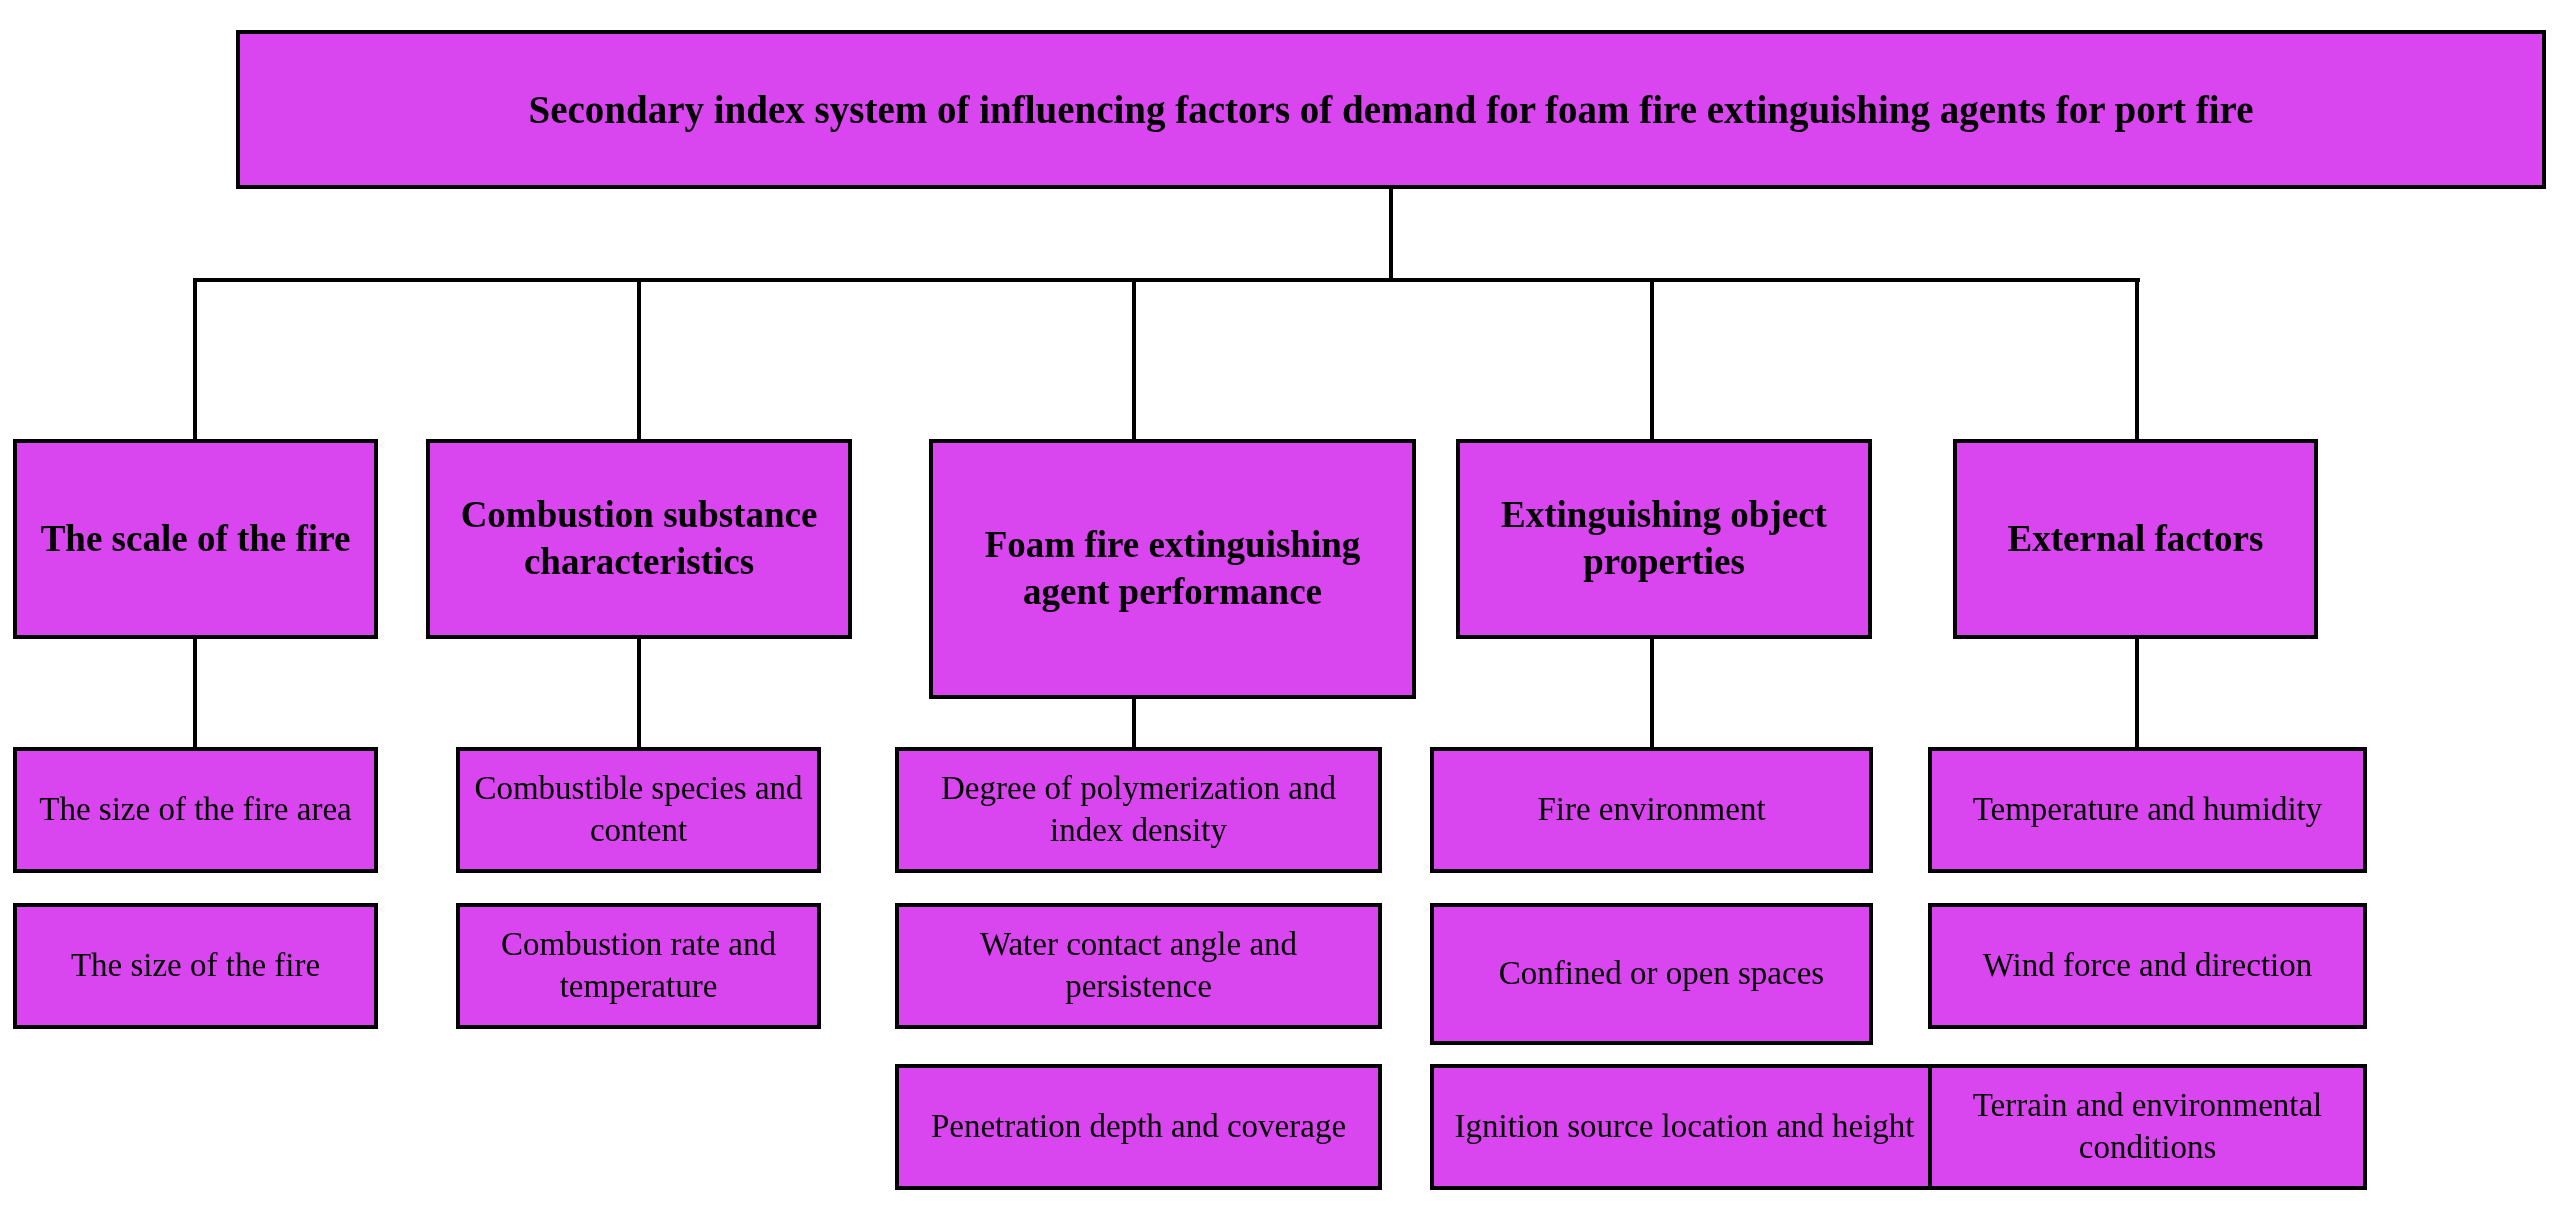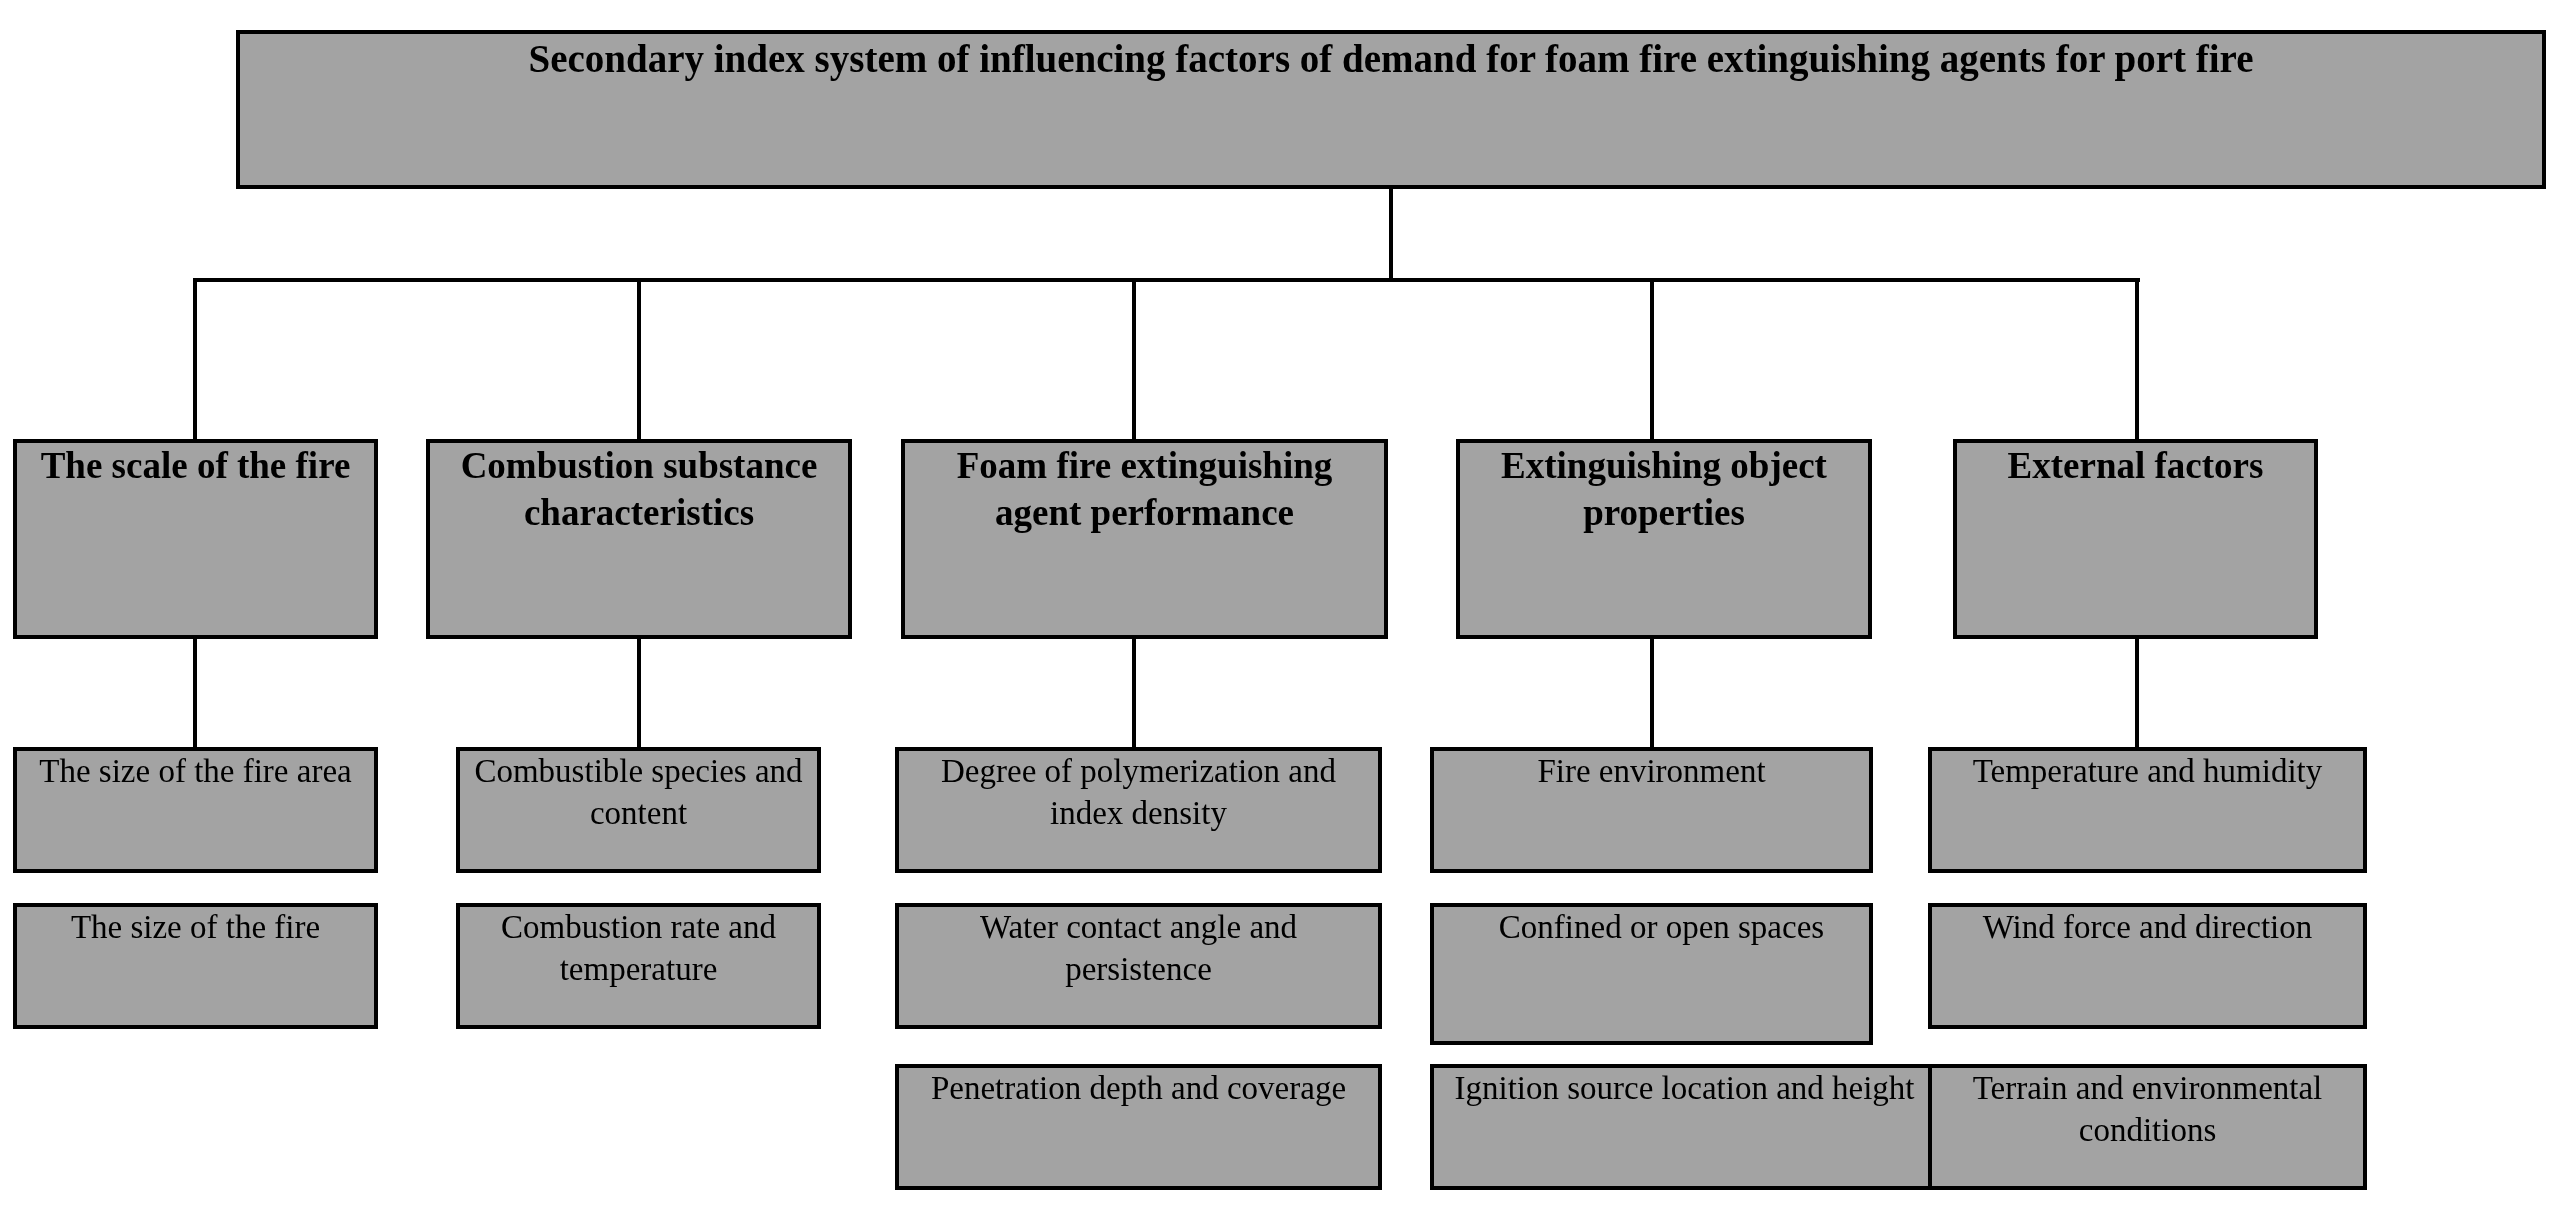--- a/index.html
+++ b/index.html
@@ -13,23 +13,23 @@
     height: 1220px;
     background: #ffffff;
     overflow: hidden;
     font-family: "Liberation Serif", "DejaVu Serif", serif;
     color: #000000;
   }
   .box {
     position: absolute;
     box-sizing: border-box;
     border: 4.3px solid #000000;
-    background: #a3a3a3;
+    background: #d946ef;
     display: flex;
-    align-items: flex-start;
+    align-items: center;
     justify-content: center;
     text-align: center;
     line-height: 1.26;
     z-index: 3;
   }
   .box .txt {
     display: block;
     padding: 0 8.7px;
     width: 100%;
   }
@@ -76,21 +76,21 @@
   <div class="conn vline" style="left:2135px; top:278px; height:163px;"></div>
 
   <div class="box lvl2-box" style="left:13px; top:439px; width:365px; height:200px;">
     <span class="txt">The scale of the fire</span>
   </div>
 
   <div class="box lvl2-box" style="left:426px; top:439px; width:426px; height:200px;">
     <span class="txt">Combustion substance characteristics</span>
   </div>
 
-  <div class="box lvl2-box" style="left:901px; top:439px; width:487px; height:200px;">
+  <div class="box lvl2-box" style="left:929px; top:439px; width:487px; height:260px;">
     <span class="txt">Foam fire extinguishing agent performance</span>
   </div>
 
   <div class="box lvl2-box" style="left:1456px; top:439px; width:416px; height:200px;">
     <span class="txt">Extinguishing object properties</span>
   </div>
 
   <div class="box lvl2-box" style="left:1953px; top:439px; width:365px; height:200px;">
     <span class="txt">External factors</span>
   </div>

